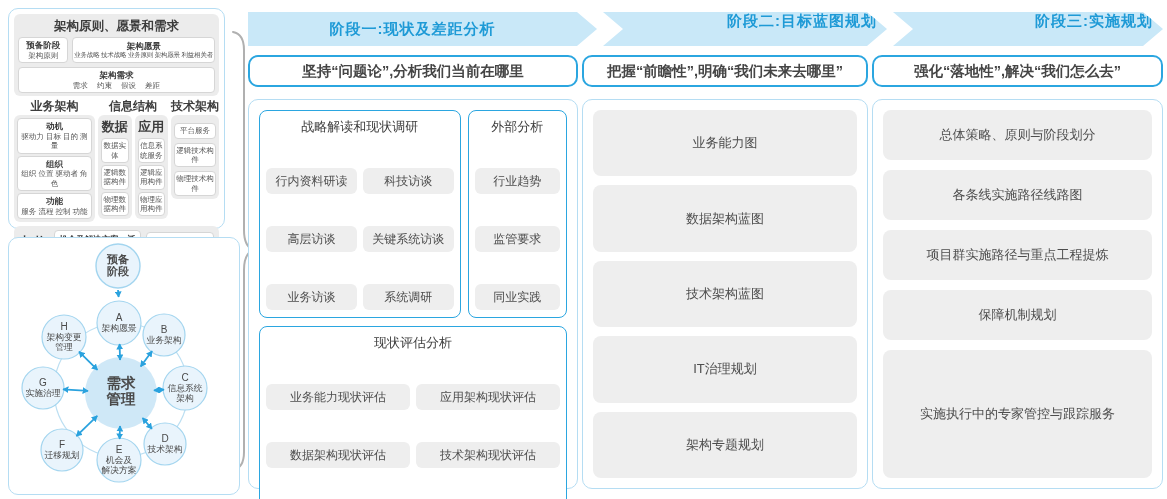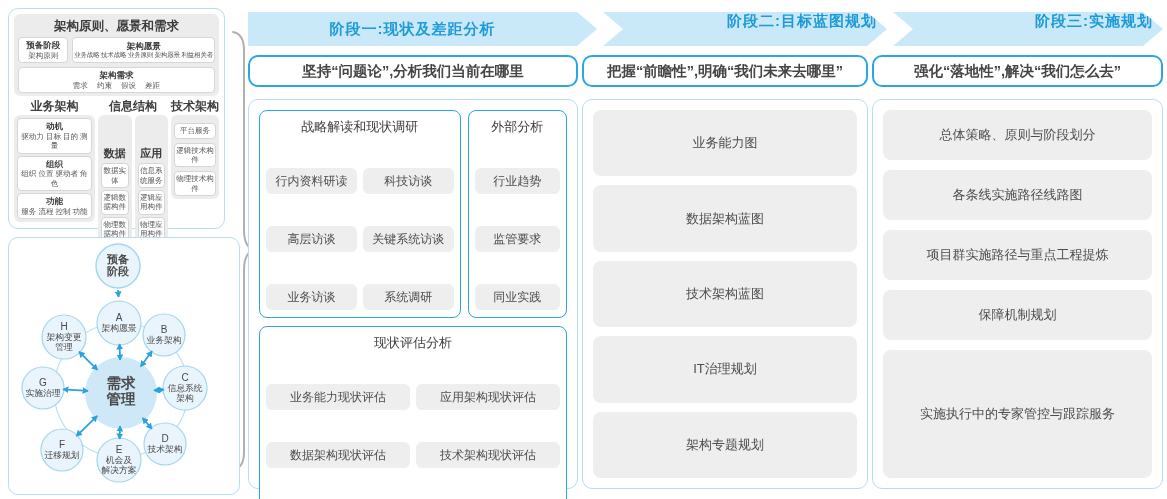--- a/index.html
+++ b/index.html
@@ -15,21 +15,21 @@
   .sec1-title{font-weight:bold;font-size:12.5px;text-align:center;padding:1px 0 2px;}
   .lp-row{display:flex;gap:4px;}
   .lp-white{background:#fff;border:1px solid var(--gray-border,#d6d6d6);border-radius:4px;text-align:center;padding:2px 1px;box-sizing:border-box;display:flex;flex-direction:column;justify-content:center;}
   .lp-t{font-weight:bold;font-size:8.5px;line-height:1.25;}
   .lp-s{font-size:7.5px;color:var(--text-mid,#555);line-height:1.25;}
   .nowrap{white-space:nowrap;font-size:6.5px;letter-spacing:-0.2px;}
   .wsp{word-spacing:7px;}
   .sec2{display:flex;gap:3px;margin-top:4px;}
   .col-title{font-weight:bold;font-size:12px;text-align:center;line-height:1.1;margin-bottom:2px;}
   .graycol{background:var(--section-bg,#ececec);border-radius:6px;padding:3px;display:flex;flex-direction:column;gap:2px;box-sizing:border-box;flex:1;}
-  .gc-t{font-weight:bold;font-size:11px;text-align:center;margin-top:28px;}
+  .gc-t{font-weight:bold;font-size:13px;text-align:center;}
   .sec3{margin-top:4px;display:flex;align-items:center;gap:5px;padding:4px 5px;}
   .sec3-title{font-weight:bold;font-size:12.5px;text-align:center;line-height:1.15;width:30px;flex:none;}
   
   #brace{position:absolute;left:226px;top:28px;}
   
   #panel-bottom{left:8px;top:237px;width:232px;height:258px;}
   #adm-svg{position:absolute;left:0;top:0;}
   
   .band-seg{position:absolute;top:12px;height:34px;background:var(--band-bg,#c9e8f8);
     display:flex;align-items:center;justify-content:center;

